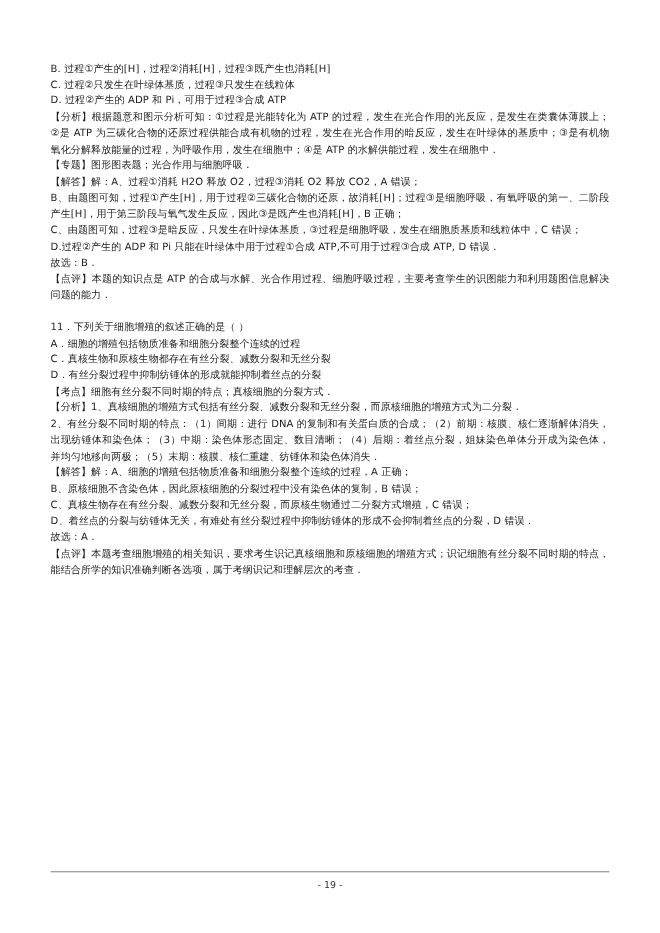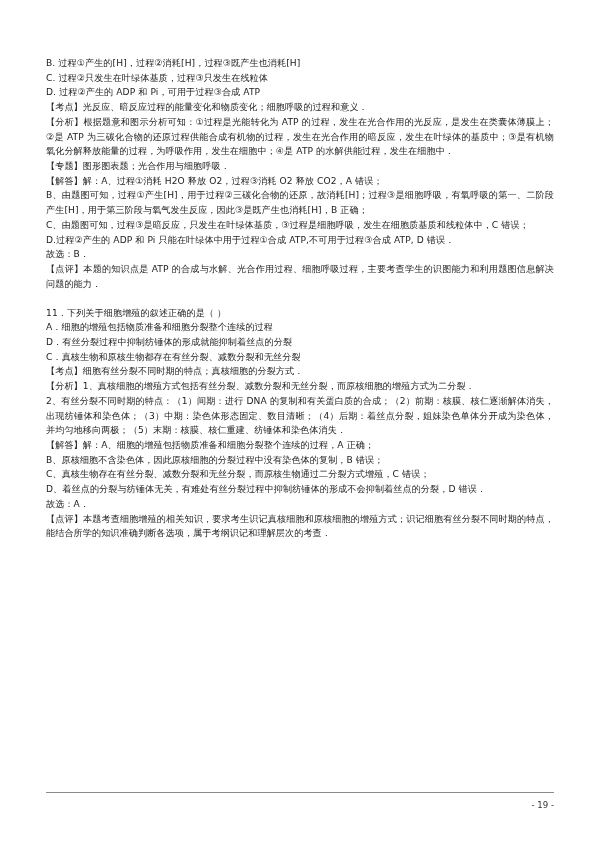--- a/index.html
+++ b/index.html
@@ -44,57 +44,56 @@
   .q-number {
     margin-top: 5px;
   }
   .footer {
     position: absolute;
     left: 46px;
     right: 46px;
     bottom: 38px;
     border-top: 1px solid #8a8a8a;
     padding-top: 7px;
-    text-align: right;
+    text-align: center;
     font-size: 8.6px;
     color: #333;
   }
 </style>
 </head>
 <body>
 
 <div class="page">
   <div class="doc-body">
 
     <div class="block">
       <p>B. 过程①产生的[H]，过程②消耗[H]，过程③既产生也消耗[H]</p>
       <p>C. 过程②只发生在叶绿体基质，过程③只发生在线粒体</p>
       <p>D. 过程②产生的 ADP 和 Pi，可用于过程③合成 ATP</p>
     </div>
 
-    <p><span>【考点】</span><span>光反应、暗反应过程的能量变化和物质变化；细胞呼吸的过程和意义．</span></p>
 
     <p><span>【分析】</span><span>根据题意和图示分析可知：①过程是光能转化为 ATP 的过程，发生在光合作用的光反应，是发生在类囊体薄膜上；②是 ATP 为三碳化合物的还原过程供能合成有机物的过程，发生在光合作用的暗反应，发生在叶绿体的基质中；③是有机物氧化分解释放能量的过程，为呼吸作用，发生在细胞中；④是 ATP 的水解供能过程，发生在细胞中．</span></p>
 
     <p><span>【专题】</span><span>图形图表题；光合作用与细胞呼吸．</span></p>
 
     <p><span>【解答】</span><span>解：A、过程①消耗 H2O 释放 O2，过程③消耗 O2 释放 CO2，A 错误；</span></p>
     <p>B、由题图可知，过程①产生[H]，用于过程②三碳化合物的还原，故消耗[H]；过程③是细胞呼吸，有氧呼吸的第一、二阶段产生[H]，用于第三阶段与氧气发生反应，因此③是既产生也消耗[H]，B 正确；</p>
     <p>C、由题图可知，过程③是暗反应，只发生在叶绿体基质，③过程是细胞呼吸，发生在细胞质基质和线粒体中，C 错误；</p>
     <p>D.过程②产生的 ADP 和 Pi 只能在叶绿体中用于过程①合成 ATP,不可用于过程③合成 ATP, D 错误．</p>
     <p>故选：B．</p>
 
     <p><span>【点评】</span><span>本题的知识点是 ATP 的合成与水解、光合作用过程、细胞呼吸过程，主要考查学生的识图能力和利用题图信息解决问题的能力．</span></p>
 
     <div class="spacer-md"></div>
 
     <p class="q-number">11．下列关于细胞增殖的叙述正确的是（      ）</p>
     <p>A．细胞的增殖包括物质准备和细胞分裂整个连续的过程</p>
+    <p>C．真核生物和原核生物都存在有丝分裂、减数分裂和无丝分裂</p>
     <p>D．有丝分裂过程中抑制纺锤体的形成就能抑制着丝点的分裂</p>
-    <p>C．真核生物和原核生物都存在有丝分裂、减数分裂和无丝分裂</p>
 
     <p><span>【考点】</span><span>细胞有丝分裂不同时期的特点；真核细胞的分裂方式．</span></p>
 
 
     <p><span>【分析】</span><span>1、真核细胞的增殖方式包括有丝分裂、减数分裂和无丝分裂，而原核细胞的增殖方式为二分裂．</span></p>
     <p>2、有丝分裂不同时期的特点：（1）间期：进行 DNA 的复制和有关蛋白质的合成；（2）前期：核膜、核仁逐渐解体消失，出现纺锤体和染色体；（3）中期：染色体形态固定、数目清晰；（4）后期：着丝点分裂，姐妹染色单体分开成为染色体，并均匀地移向两极；（5）末期：核膜、核仁重建、纺锤体和染色体消失．</p>
 
     <p><span>【解答】</span><span>解：A、细胞的增殖包括物质准备和细胞分裂整个连续的过程，A 正确；</span></p>
     <p>B、原核细胞不含染色体，因此原核细胞的分裂过程中没有染色体的复制，B 错误；</p>
     <p>C、真核生物存在有丝分裂、减数分裂和无丝分裂，而原核生物通过二分裂方式增殖，C 错误；</p>

